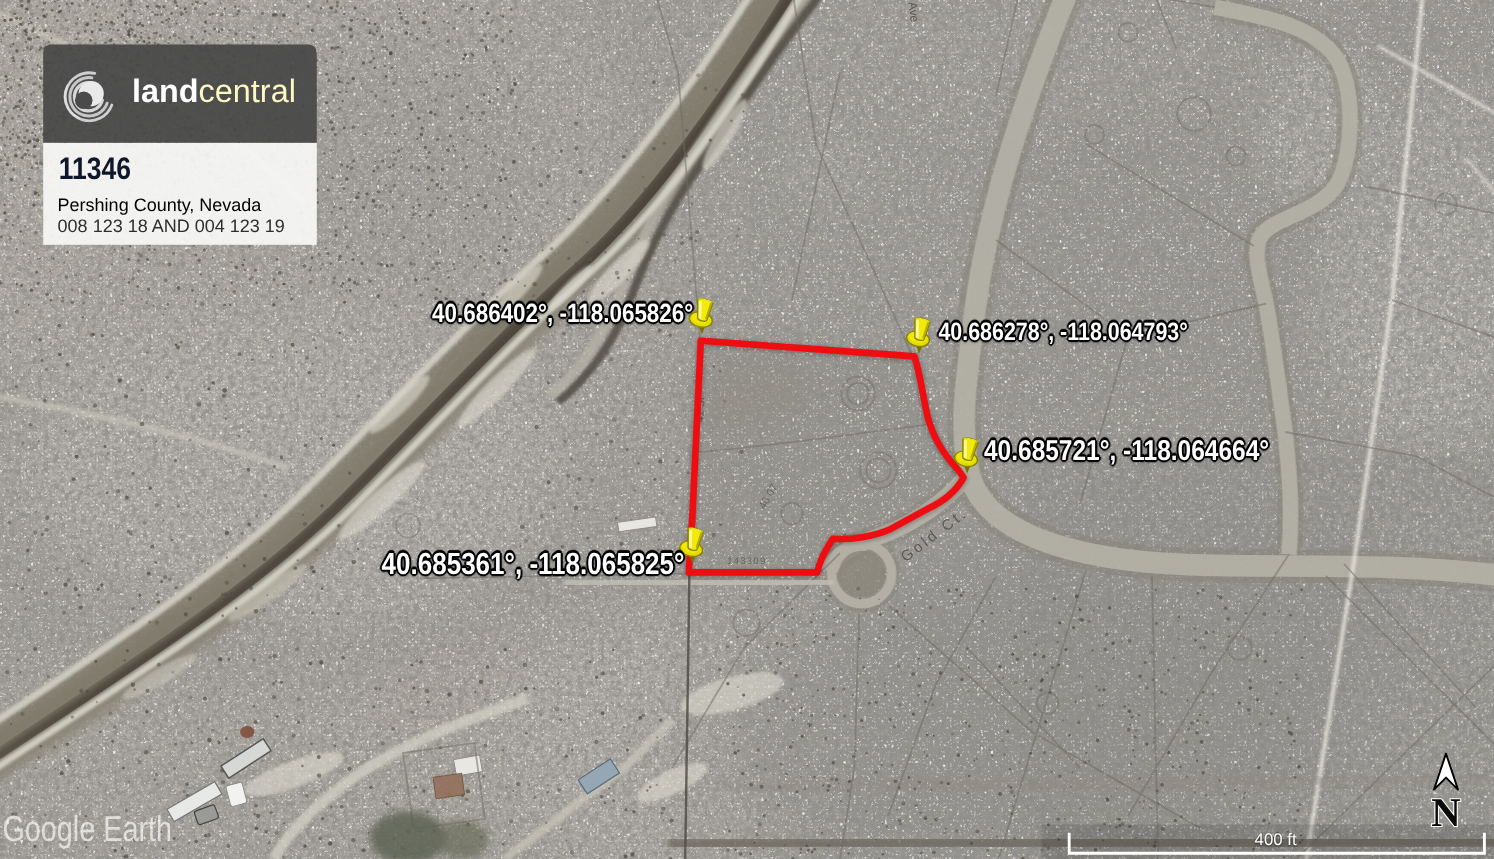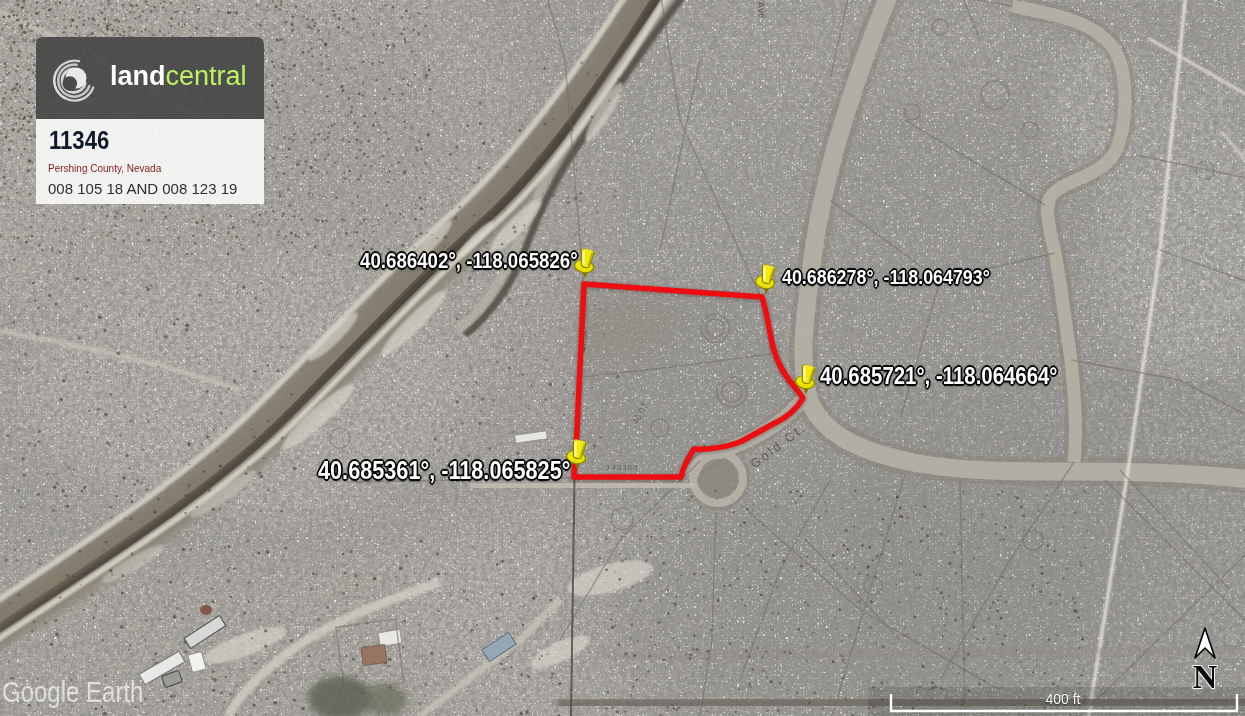--- a/index.html
+++ b/index.html
@@ -3017,27 +3017,27 @@
       <g fill="none" stroke="#e6e6e6" stroke-linecap="round">
         <path d="M27,3.2 A20,20 0 1,0 41.2,29.5" stroke-width="2.3" opacity="0.85"></path>
         <path d="M13.5,40.2 A19.5,19.5 0 0,1 4.2,13.5" stroke-width="1.9" opacity="0.7"></path>
         <path d="M24.5,6.8 A16,16 0 1,0 37.3,28" stroke-width="2.5" opacity="0.8"></path>
         <path d="M22,10.8 A11.8,11.8 0 1,0 33.3,25.3" stroke-width="2.7" opacity="0.9"></path>
       </g>
       <circle cx="24" cy="20" r="10.5" fill="#e9e9e9"></circle>
       <circle cx="17.8" cy="25.6" r="7.3" fill="#4a4a4a"></circle>
     </svg>
 
-    <div style="position:absolute;left:74px;top:26px;font-size:27px;line-height:27px;color:#fff;"><b>land</b><span style="color:#bef264;">central</span></div>
+    <div style="position:absolute;left:74px;top:26px;font-size:27px;line-height:27px;color:#fff;"><b>land</b><span style="color:#fef9c3;">central</span></div>
   </div>
 
   <div style="background:rgba(247,247,245,0.94);height:85px;"></div>
 
   <div style="position:absolute;left:13px;top:88px;font-size:26px;font-weight:bold;color:#0f172a;"><span style="display:inline-block;transform:scaleX(0.85);transform-origin:0 50%;">11346</span></div>
 
-  <div style="position:absolute;left:12px;top:126px;font-size:10px;color:#7f1d1d;">Pershing County, Nevada</div>
-
-  <div style="position:absolute;left:12px;top:143px;font-size:15px;color:#2e2e2e;">008 105 18 AND 008 123 19</div>
+  <div style="position:absolute;left:12px;top:126px;font-size:15px;color:#000000;">Pershing County, Nevada</div>
+
+  <div style="position:absolute;left:12px;top:143px;font-size:15px;color:#2e2e2e;">008 123 18 AND 004 123 19</div>
 </div>
 
 <div style="position:absolute;left:2px;top:675px;font-size:30px;color:rgba(255,255,255,0.65);letter-spacing:0px;transform:scaleX(0.8);transform-origin:0 0;">Google Earth</div>
 
 <div style="position:absolute;left:881px;top:691px;width:364px;text-align:center;color:#fff;font-size:14px;text-shadow:0 1px 2px rgba(0,0,0,.7);">400 ft</div>
 
 </body></html>

